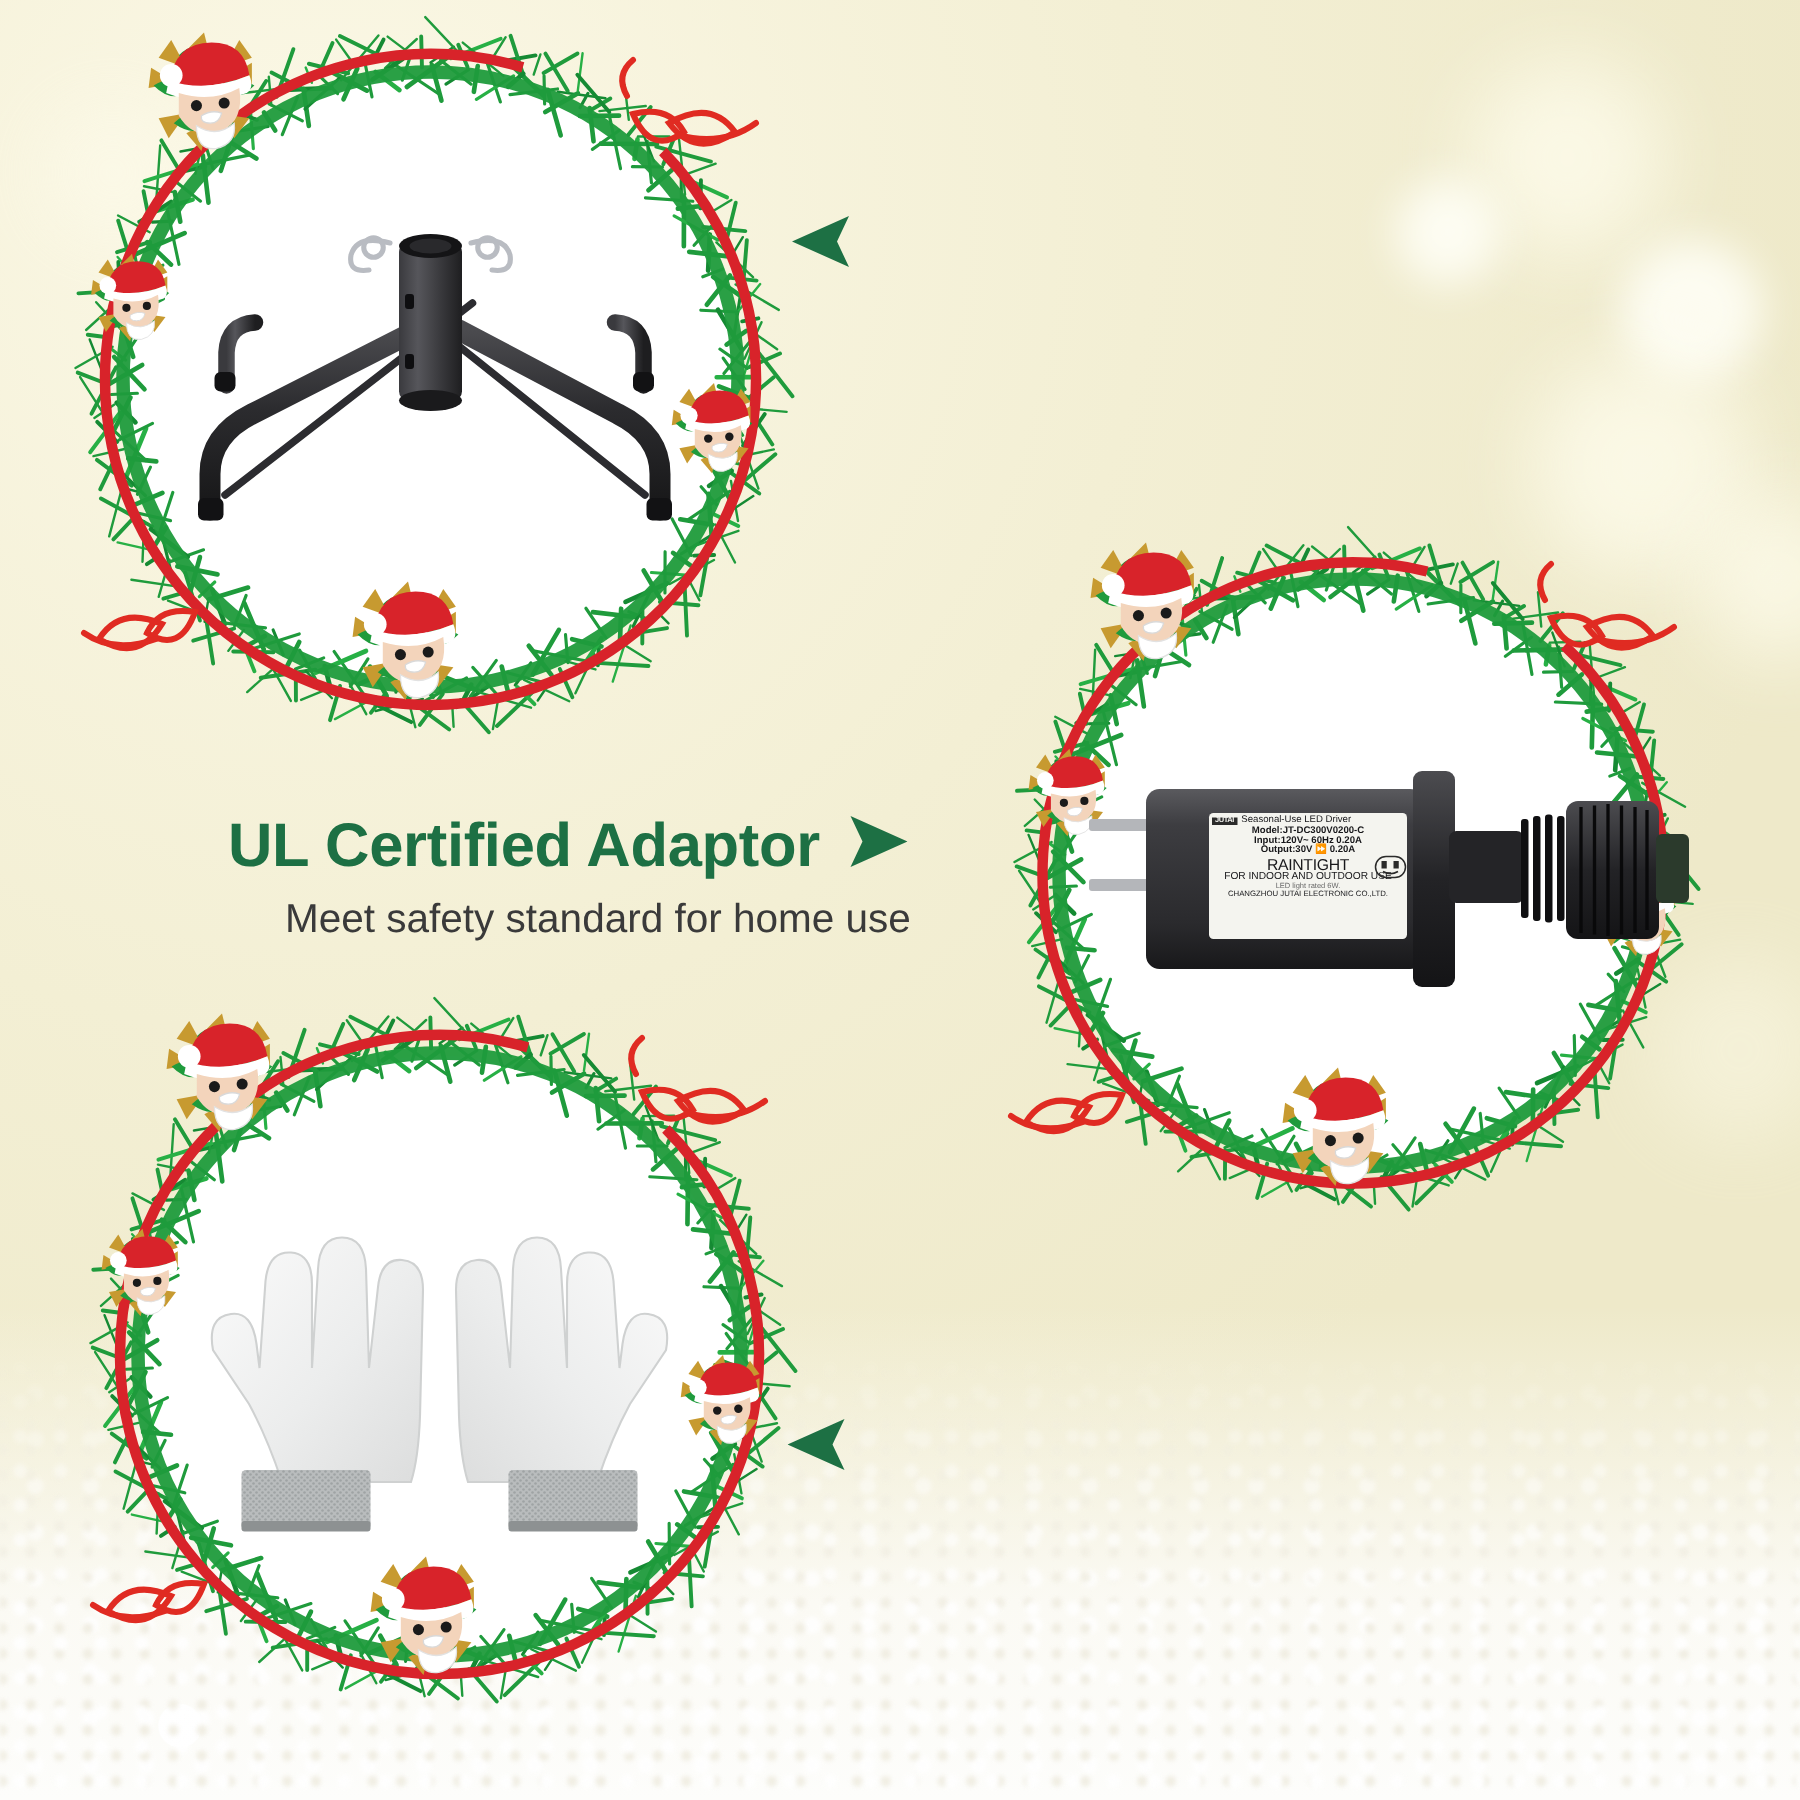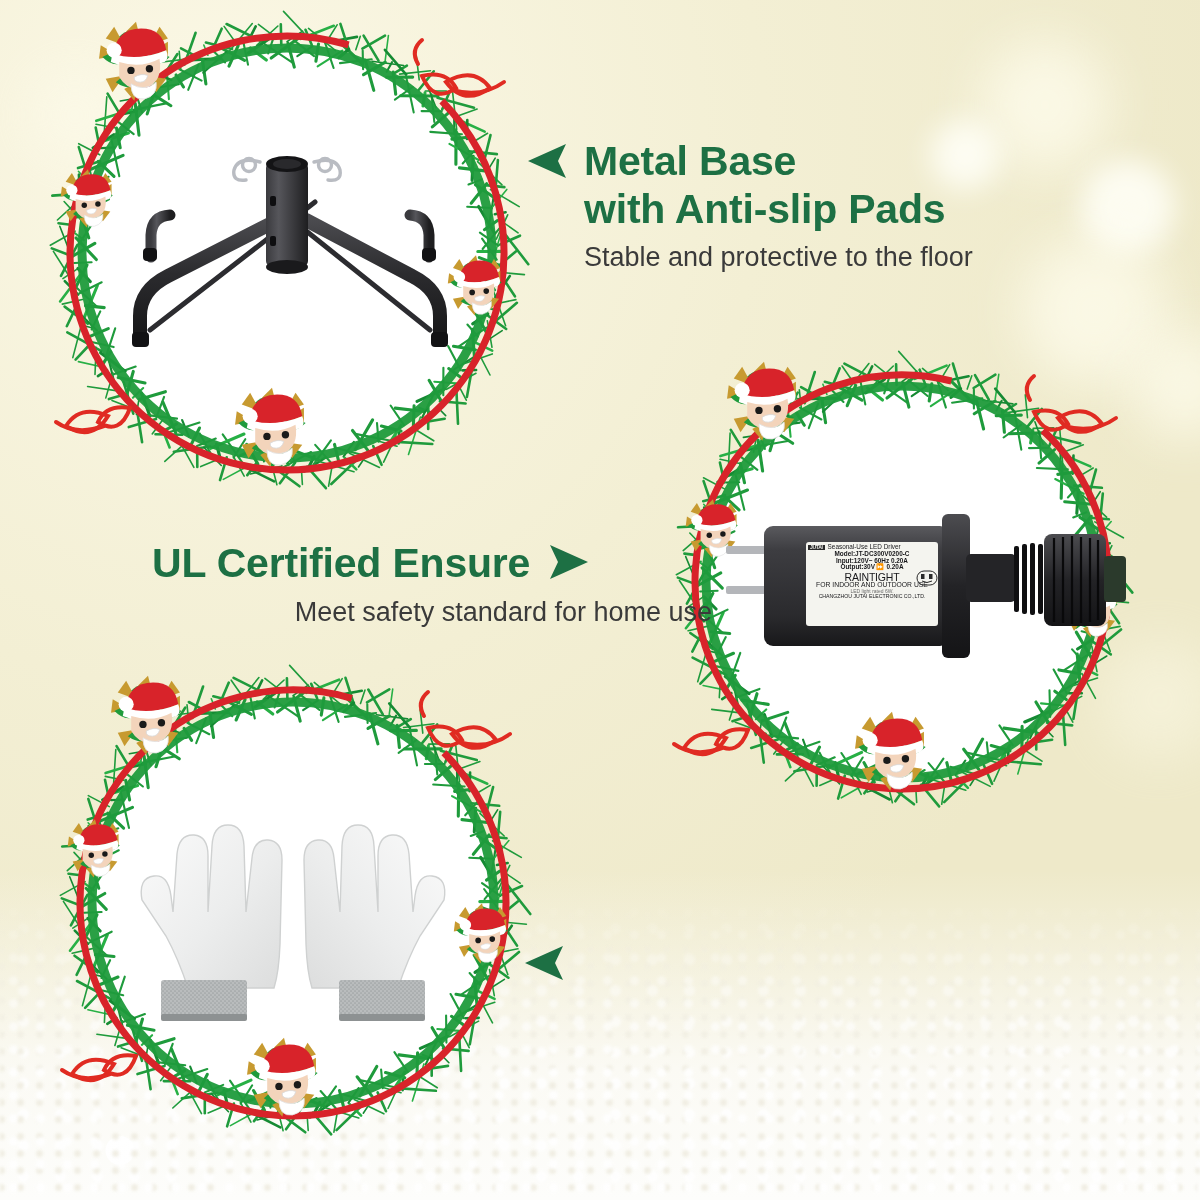--- a/index.html
+++ b/index.html
@@ -632,25 +632,20 @@
     </svg>
   </div>
 
   <div class="tblock" style="left:528px;top:138px;width:540px;">
     <div class="tb-row">
       <span class="arrow">
         <svg width="40" height="34" viewBox="0 0 40 34">
           <path d="M0 17 L38 0 L30 17 L38 34 Z" fill="#1d7044"></path>
         </svg>
       </span>
-      <div>
-        <div class="headline">Metal Base
-with Anti-slip Pads</div>
-        <div class="subline">Stable and protective to the floor</div>
-      </div>
     </div>
   </div>
 
   <div class="wreath" style="left:678px;top:358px;width:448px;height:448px;">
     <div class="ring-white"></div>
     <svg viewBox="0 0 448 448">
       <g stroke="#1f9b3c" stroke-linecap="round">
           <line x1="421.2" y1="224.0" x2="430.2" y2="194.9" stroke-width="1.6" stroke="#27b045"></line>
           <line x1="422.7" y1="230.3" x2="408.1" y2="210.5" stroke-width="2.1" stroke="#1f9b3c"></line>
           <line x1="424.0" y1="236.7" x2="441.8" y2="222.5" stroke-width="2.6" stroke="#1f9b3c"></line>
@@ -1194,28 +1189,28 @@
         <rect x="1" y="1" width="20" height="14" rx="7" fill="none" stroke="#2a2a2a" stroke-width="1"></rect>
         <rect x="5" y="4" width="3.5" height="5" fill="#2a2a2a"></rect>
         <rect x="13" y="4" width="3.5" height="5" fill="#2a2a2a"></rect>
         <path d="M6 11 q5 3 10 0" stroke="#2a2a2a" stroke-width="1" fill="none"></path>
       </svg>
     </div>
   </div>
 
   <div class="tblock tb-right" style="left:152px;top:540px;width:560px;text-align:center;">
     <div class="tb-inline" style="justify-content:flex-start;">
-      <div class="headline" style="flex:0 0 auto;">UL Certified Ensure</div>
+      <div class="headline" style="flex:0 0 auto;">UL Certified Adaptor</div>
       <span class="arrow" style="margin-top:0;">
         <svg width="40" height="34" viewBox="0 0 40 34">
           <path d="M40 17 L2 0 L10 17 L2 34 Z" fill="#1d7044"></path>
         </svg>
       </span>
     </div>
-    <div class="subline" style="text-align:right;margin-left:38px;">Meet safety standard for home use</div>
+    <div class="subline" style="text-align:left;margin-left:38px;">Meet safety standard for home use</div>
   </div>
 
   <div class="wreath" style="left:62px;top:672px;width:462px;height:462px;">
     <div class="ring-white"></div>
     <svg viewBox="0 0 462 462">
       <g stroke="#1f9b3c" stroke-linecap="round">
           <line x1="435.2" y1="231.0" x2="444.1" y2="201.0" stroke-width="1.6" stroke="#27b045"></line>
           <line x1="436.7" y1="237.5" x2="422.1" y2="217.0" stroke-width="2.1" stroke="#1f9b3c"></line>
           <line x1="438.0" y1="244.1" x2="455.8" y2="229.5" stroke-width="2.6" stroke="#1f9b3c"></line>
           <line x1="439.6" y1="243.3" x2="419.3" y2="235.5" stroke-width="3.1" stroke="#1f9b3c"></line>

